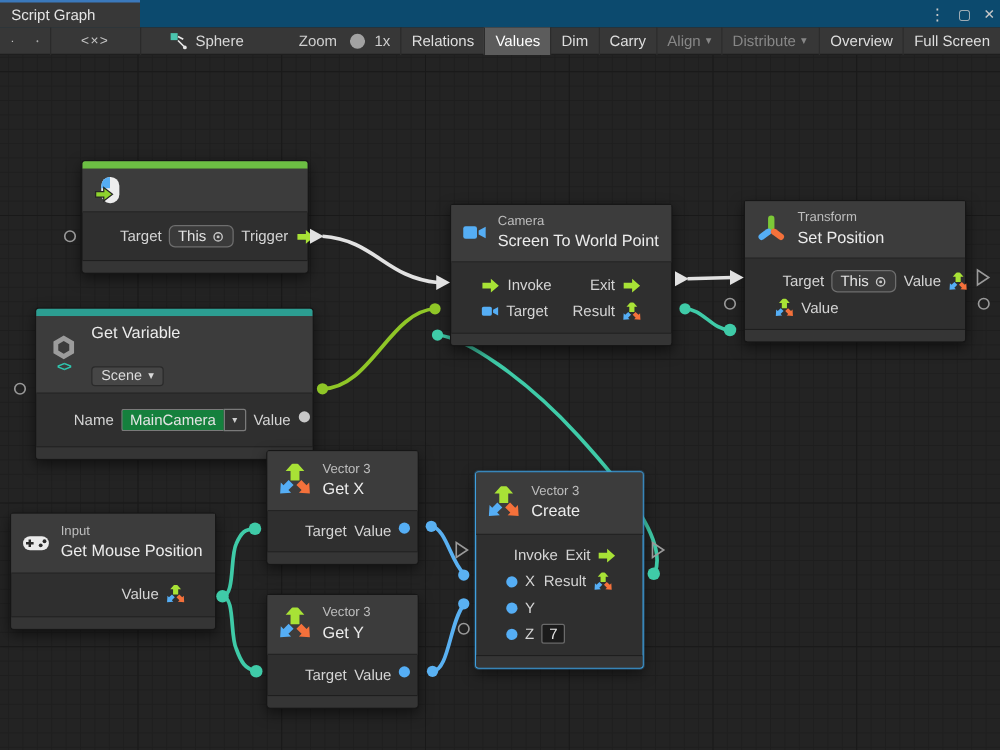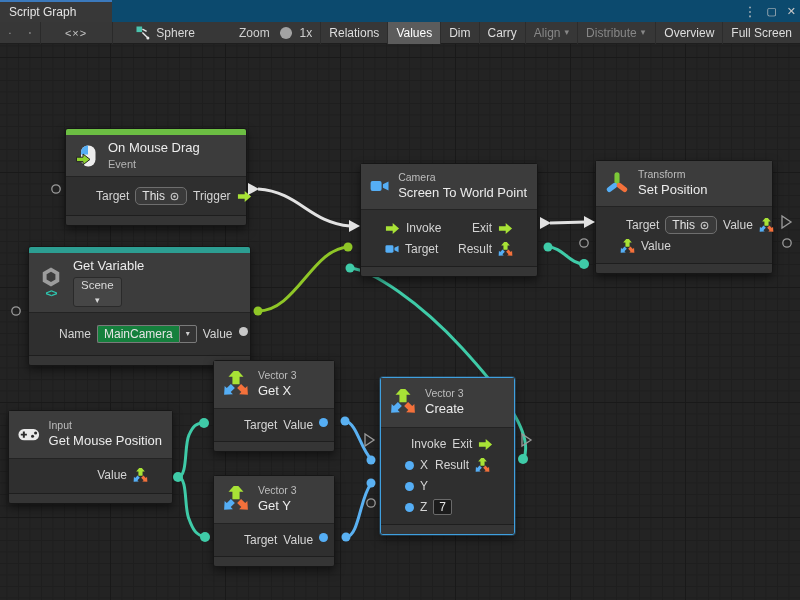--- a/index.html
+++ b/index.html
@@ -192,24 +192,20 @@
     <div class="node" style="left:65px; top:84px; width:182px;">
       <div class="colorbar bar-event"></div>
       <div class="hdr">
         <span class="icon s24">
             <svg viewBox="0 0 24 24">
               <rect x="6" y="1.5" width="14.5" height="21" rx="7" fill="#EDEDED"></rect>
               <path d="M13,1.5 a7,7 0 0 0 -7,7 v2 h7 z" fill="#55AEF5"></path>
               <path d="M1.5,13.2 h6.5 v-3.2 l7,5.4 -7,5.4 v-3.2 h-6.5 z" fill="#8FD32E" stroke="#262626" stroke-width="1"></path>
             </svg>
           </span>
-        <div>
-          <div class="ttl">On Mouse Drag</div>
-          <div class="sub">Event</div>
-        </div>
       </div>
       <div class="ports">
         <div class="row tall">
           <span class="icon s15">
               <svg viewBox="0 0 16 16" fill="none" stroke="#C0C0C0" stroke-width="1.1">
                 <path d="M8,1.5 L14,4.8 V11.2 L8,14.5 L2,11.2 V4.8 Z"></path>
                 <path d="M2,4.8 L8,8 L14,4.8 M8,8 V14.5"></path>
               </svg>
             </span>
           <span>Target</span>
@@ -241,21 +237,21 @@
         <span class="unity-stack">
           <span class="icon s24" style="width:22px;height:22px;">
               <svg viewBox="0 0 24 24">
                 <path d="M12,1.5 L21,6.7 V17.1 L12,22.3 L3,17.1 V6.7 Z M12,6.3 L7.2,9.1 V14.7 L12,17.5 L16.8,14.7 V9.1 Z" fill="#9C9C9C" fill-rule="evenodd"></path>
               </svg>
             </span>
           <span class="angles">&lt;&gt;</span>
         </span>
         <div>
           <div class="ttl">Get Variable</div>
-          <span class="ddchip" style="margin-top:2px;flex-direction:column;">
+          <span class="ddchip" style="margin-top:18px;">
             <span>Scene</span>
             <span class="caret">▾</span>
           </span>
         </div>
       </div>
       <div class="ports">
         <div class="row field-row">
           <span class="dot dot-orange"></span>
           <span>Name</span>
           <span class="tfield">

